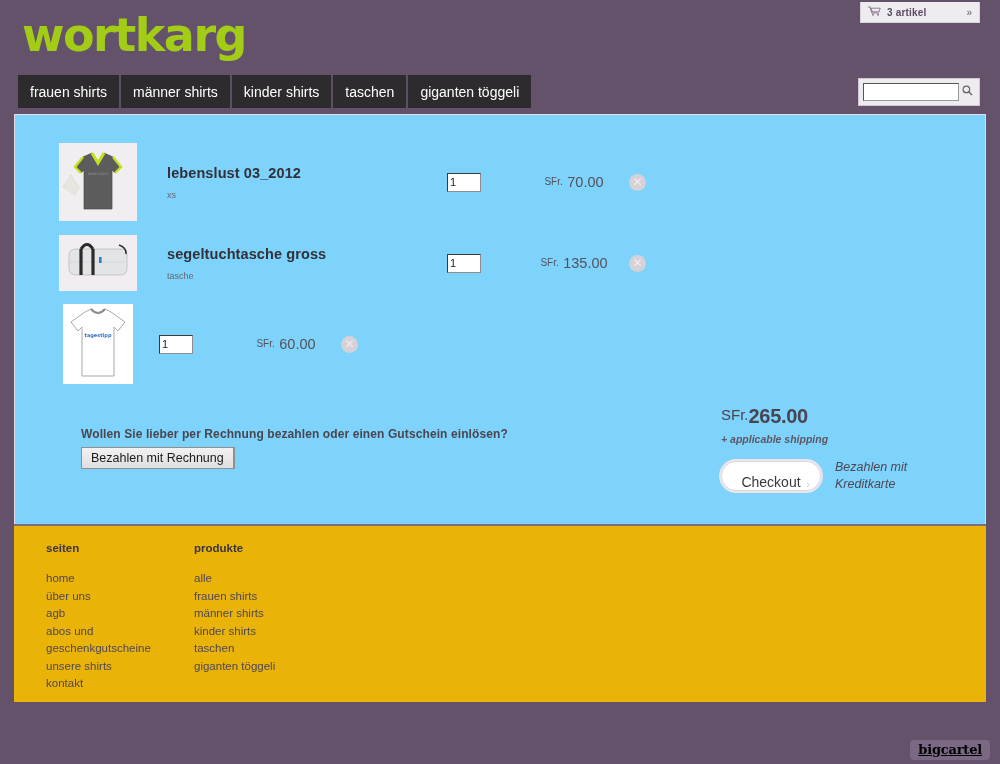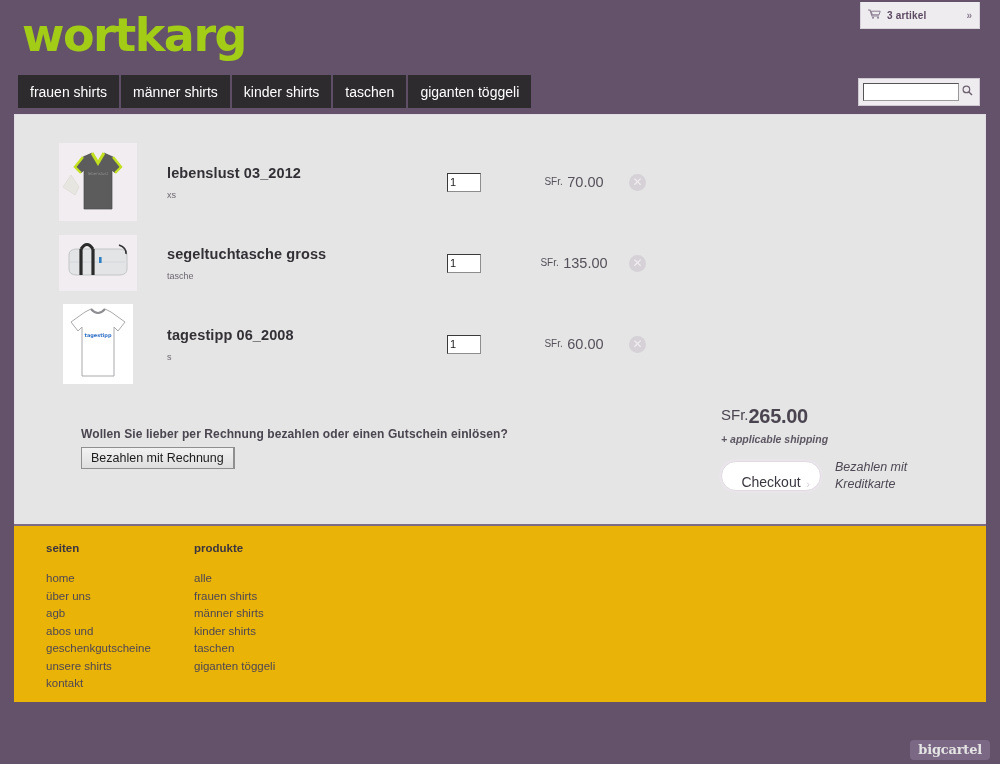--- a/index.html
+++ b/index.html
@@ -11,21 +11,21 @@
   body {
     background: #64526b;
     font-family: "Liberation Sans", sans-serif;
     -webkit-font-smoothing: antialiased;
   }
 
   
   #cart-bar {
     position: absolute;
     top: 2px; right: 20px;
-    width: 120px; height: 27px;
+    width: 120px; height: 21px;
     background: #efecf0;
     border: 1px solid #d8d2da;
     border-top: none;
     display: flex;
     align-items: center;
     padding: 0 7px;
     font-size: 10px;
     font-weight: bold;
     color: #5c4a63;
   }
@@ -96,21 +96,21 @@
   #search-icon {
     width: 18px; text-align: center;
     color: #6d6270; font-size: 12px;
   }
 
   
   #panel {
     position: absolute;
     left: 14px; top: 114px;
     width: 972px; height: 432px;
-    background: #e5e5e5;
+    background: #7dd3fc;
     border: 1px solid #e2dce4;
   }
 
   
   .cart-row {
     position: absolute;
     left: 0; width: 100%;
     height: 82px;
     display: flex;
     align-items: center;
@@ -264,27 +264,28 @@
     font-size: 11.5px;
     color: #4e4754;
     margin-bottom: 5.5px;
     cursor: pointer;
   }
 
   #bigcartel {
     position: absolute;
     right: 10px; bottom: 4px;
     background: #7a6884;
-    color: #e5e5e5;
+    color: #000000;
     font-size: 13px;
     font-weight: bold;
     padding: 2px 8px 3px;
     border-radius: 4px;
     font-family: "DejaVu Serif", serif;
     letter-spacing: -.2px;
+    text-decoration: underline;
   }
 </style>
 </head>
 <body>
 
 <div id="cart-bar">
   <span class="cart-icon">
     <svg width="13" height="10" viewBox="0 0 13 10" aria-hidden="true">
       <path d="M0 1h2l2 6h7" fill="none" stroke="#8a7d90" stroke-width="1.2"></path>
       <path d="M3.2 2.2h9l-1.1 3.6H4.3z" fill="none" stroke="#8a7d90" stroke-width="1"></path>
@@ -373,24 +374,20 @@
 
   <div class="cart-row" style="top:188px">
     <div class="thumb-wrap">
       <svg width="70" height="80" viewBox="0 0 70 80" aria-hidden="true">
         <rect width="70" height="80" fill="#ffffff"></rect>
         <path d="M22 8 L28 5 Q35 13 42 5 L48 8 L62 18 L55 27 L51 23 L51 72 L19 72 L19 23 L15 27 L8 18 Z" fill="#ffffff" stroke="#a9a9ad" stroke-width="1"></path>
         <path d="M28 5 Q35 13 42 5" fill="none" stroke="#8d8d92" stroke-width="2"></path>
         <text x="35" y="33" font-size="5" fill="#2f6fc4" text-anchor="middle" font-family="DejaVu Sans" font-weight="bold">tagestipp</text>
       </svg>
     </div>
-    <div class="item-info">
-      <div class="item-title">tagestipp 06_2008</div>
-      <div class="item-variant">s</div>
-    </div>
     <div class="qty-cell">
       <input class="qty-input" type="text" value="1" style="">
     </div>
     <div class="price-cell">
       <span class="cur">SFr.</span>
       <span class="amt">60.00</span>
     </div>
     <div class="remove-btn">✕</div>
   </div>
 

